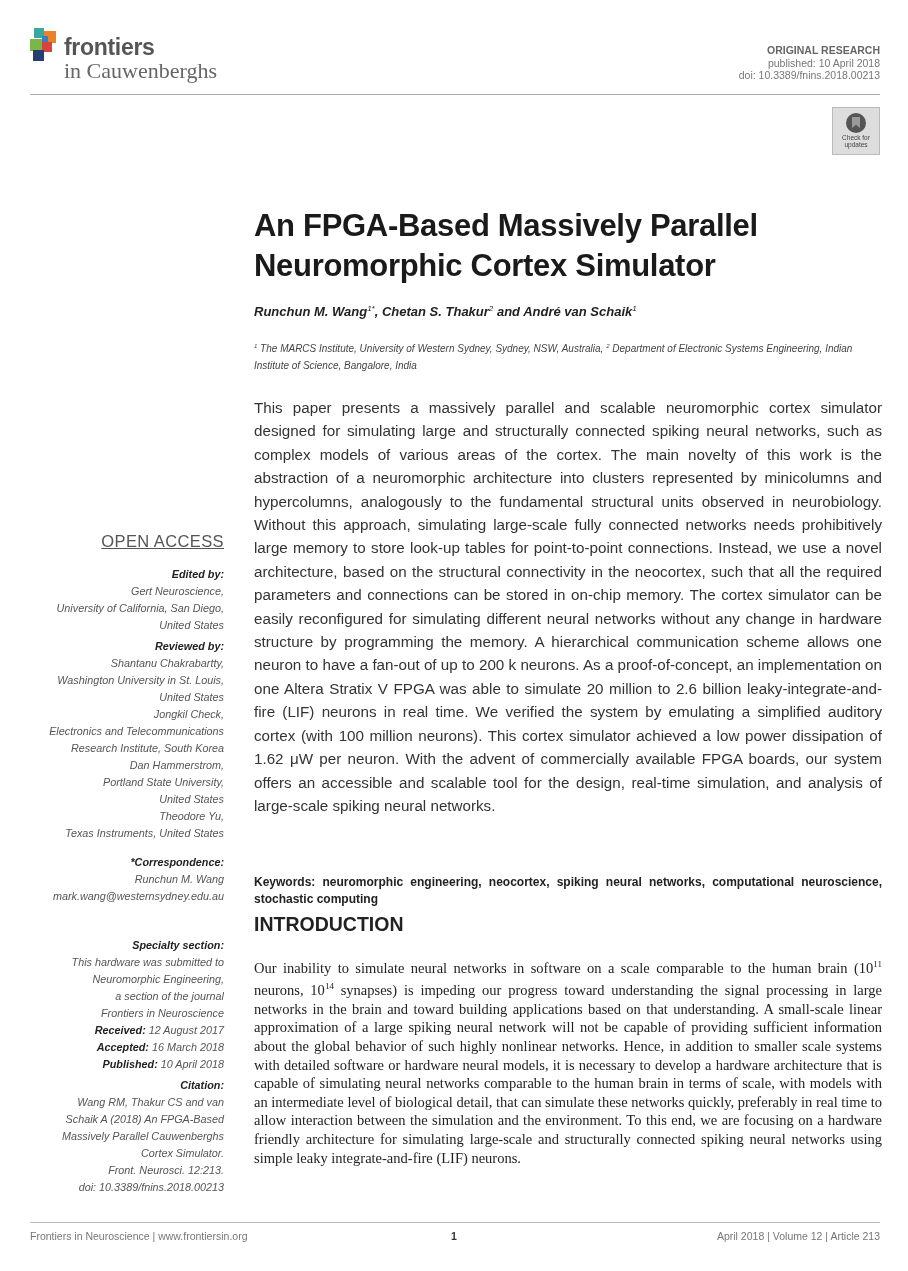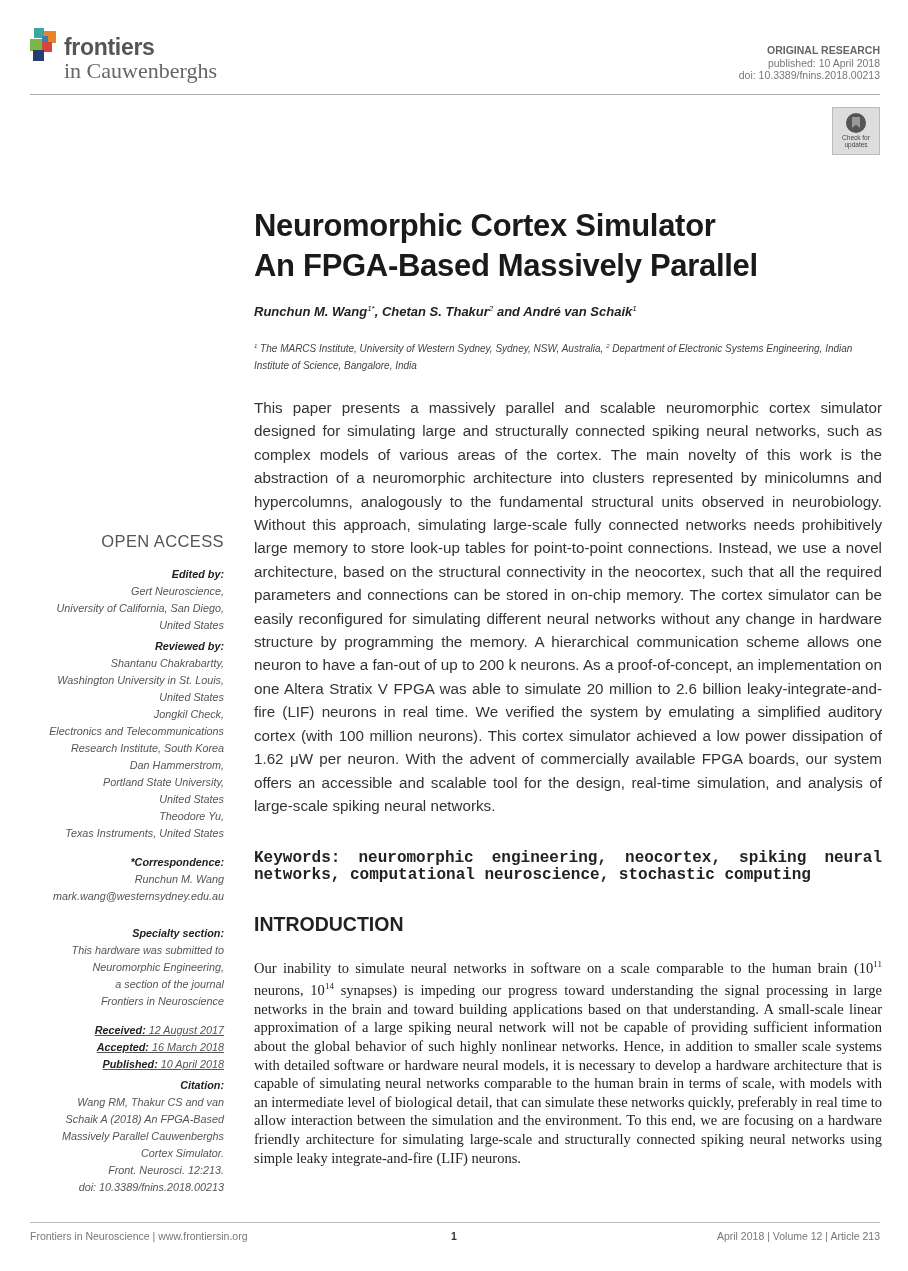--- a/index.html
+++ b/index.html
@@ -17,27 +17,27 @@
   .badge .circ { width:20px; height:20px; border-radius:50%; background:#555; margin:5px auto 1px; position:relative; }
   .badge .circ:after { content:""; position:absolute; left:6px; top:4px; width:8px; height:11px; background:#999; clip-path:polygon(0 0,100% 0,100% 100%,50% 70%,0 100%); }
   .badge .txt { font-size:6.5px; line-height:7px; color:#444; }
   
   .title { left:254px; top:206px; width:620px; font-size:31px; font-weight:bold; line-height:40px; color:#1a1a1a; letter-spacing:-0.3px; }
   .authors { left:254px; top:304px; font-size:13px; font-weight:bold; font-style:italic; color:#222; }
   .authors sup { font-size:8px; font-weight:normal; }
   .affil { left:254px; top:338px; width:620px; font-size:10px; font-style:italic; color:#444; line-height:17px; }
   .affil sup { font-size:6px; }
   .abstract { left:254px; top:396px; width:628px; font-size:15.2px; line-height:23.4px; color:#333; text-align:justify; }
-  .keywords { left:254px; top:850px; width:628px; font-size:16px; font-weight:bold; line-height:17px; color:#222; text-align:justify;font-family:Liberation Mono, monospace; }
+  .keywords { left:254px; top:874px; width:628px; font-size:12px; font-weight:bold; line-height:17px; color:#222; text-align:justify; }
   .intro-h { left:254px; top:913px; font-size:19.5px; font-weight:bold; color:#222; }
   .intro-p { left:254px; top:955px; width:628px; font-family:"Liberation Serif", serif; font-size:14.5px; line-height:18.6px; color:#222; text-align:justify; }
   .intro-p sup { font-size:9px; }
   
   .side { right:684px; text-align:right; }
-  .open-access { top:532px; font-size:16.5px; color:#555; letter-spacing:0.4px; font-family:"Liberation Sans", sans-serif; }
+  .open-access { top:532px; font-size:16.5px; color:#555; letter-spacing:0.4px; font-family:"Liberation Sans", sans-serif;text-decoration:underline; }
   .side-block { width:210px; font-size:10.8px; line-height:17px; font-style:italic; color:#555; }
   .side-block .lbl { font-weight:bold; color:#222; }
   .dates .k { font-weight:bold; color:#222; }
   
   .ftr-rule { left:30px; top:1222px; width:850px; height:1px; background:#bbb; }
   .ftr { top:1230px; font-size:10.5px; color:#777; }
   .ftr-left { left:30px; }
   .ftr-mid { left:451px; color:#333; font-weight:bold; }
   .ftr-right { right:28px; }
 </style>
@@ -64,22 +64,22 @@
 </div>
 <div class="abs hdr-rule"></div>
 
 <div class="abs badge">
   <div class="circ"></div>
   <div class="txt">Check for</div>
   <div class="txt">updates</div>
 </div>
 
 <div class="abs title">
+  <div>An FPGA-Based Massively Parallel</div>
   <div>Neuromorphic Cortex Simulator</div>
-  <div>An FPGA-Based Massively Parallel</div>
 </div>
 
 <div class="abs authors">
   <span>Runchun M. Wang</span><sup>1*</sup><span>, </span><span>Chetan S. Thakur</span><sup>2</sup><span> and </span><span>André van Schaik</span><sup>1</sup>
 </div>
 
 <div class="abs affil">
   <sup>1</sup><span> The MARCS Institute, University of Western Sydney, Sydney, NSW, Australia, </span><sup>2</sup><span> Department of Electronic Systems Engineering, Indian Institute of Science, Bangalore, India</span>
 </div>
 
@@ -112,28 +112,28 @@
       <div>Research Institute, South Korea</div>
       <div>Dan Hammerstrom,</div>
       <div>Portland State University,</div>
       <div>United States</div>
       <div>Theodore Yu,</div>
       <div>Texas Instruments, United States</div>
     </div>
   <div class="lbl" style="margin-top:12px;">*Correspondence:</div>
   <div>Runchun M. Wang</div>
   <div>mark.wang@westernsydney.edu.au</div>
-  <div class="lbl" style="margin-top:20px;">Specialty section:</div>
+  <div class="lbl" style="margin-top:32px;">Specialty section:</div>
   <div id="specialty-list">
       <div>This hardware was submitted to</div>
       <div>Neuromorphic Engineering,</div>
       <div>a section of the journal</div>
       <div>Frontiers in Neuroscience</div>
     </div>
-  <div class="dates" style="margin-top:12px;text-decoration:underline;">
+  <div class="dates" style="margin-top:0;">
     <div><span class="k">Received:</span><span> 12 August 2017</span></div>
     <div><span class="k">Accepted:</span><span> 16 March 2018</span></div>
     <div><span class="k">Published:</span><span> 10 April 2018</span></div>
   </div>
   <div class="lbl" style="margin-top:4px;">Citation:</div>
   <div id="citation-list">
       <div>Wang RM, Thakur CS and van</div>
       <div>Schaik A (2018) An FPGA-Based</div>
       <div>Massively Parallel Cauwenberghs</div>
       <div>Cortex Simulator.</div>

